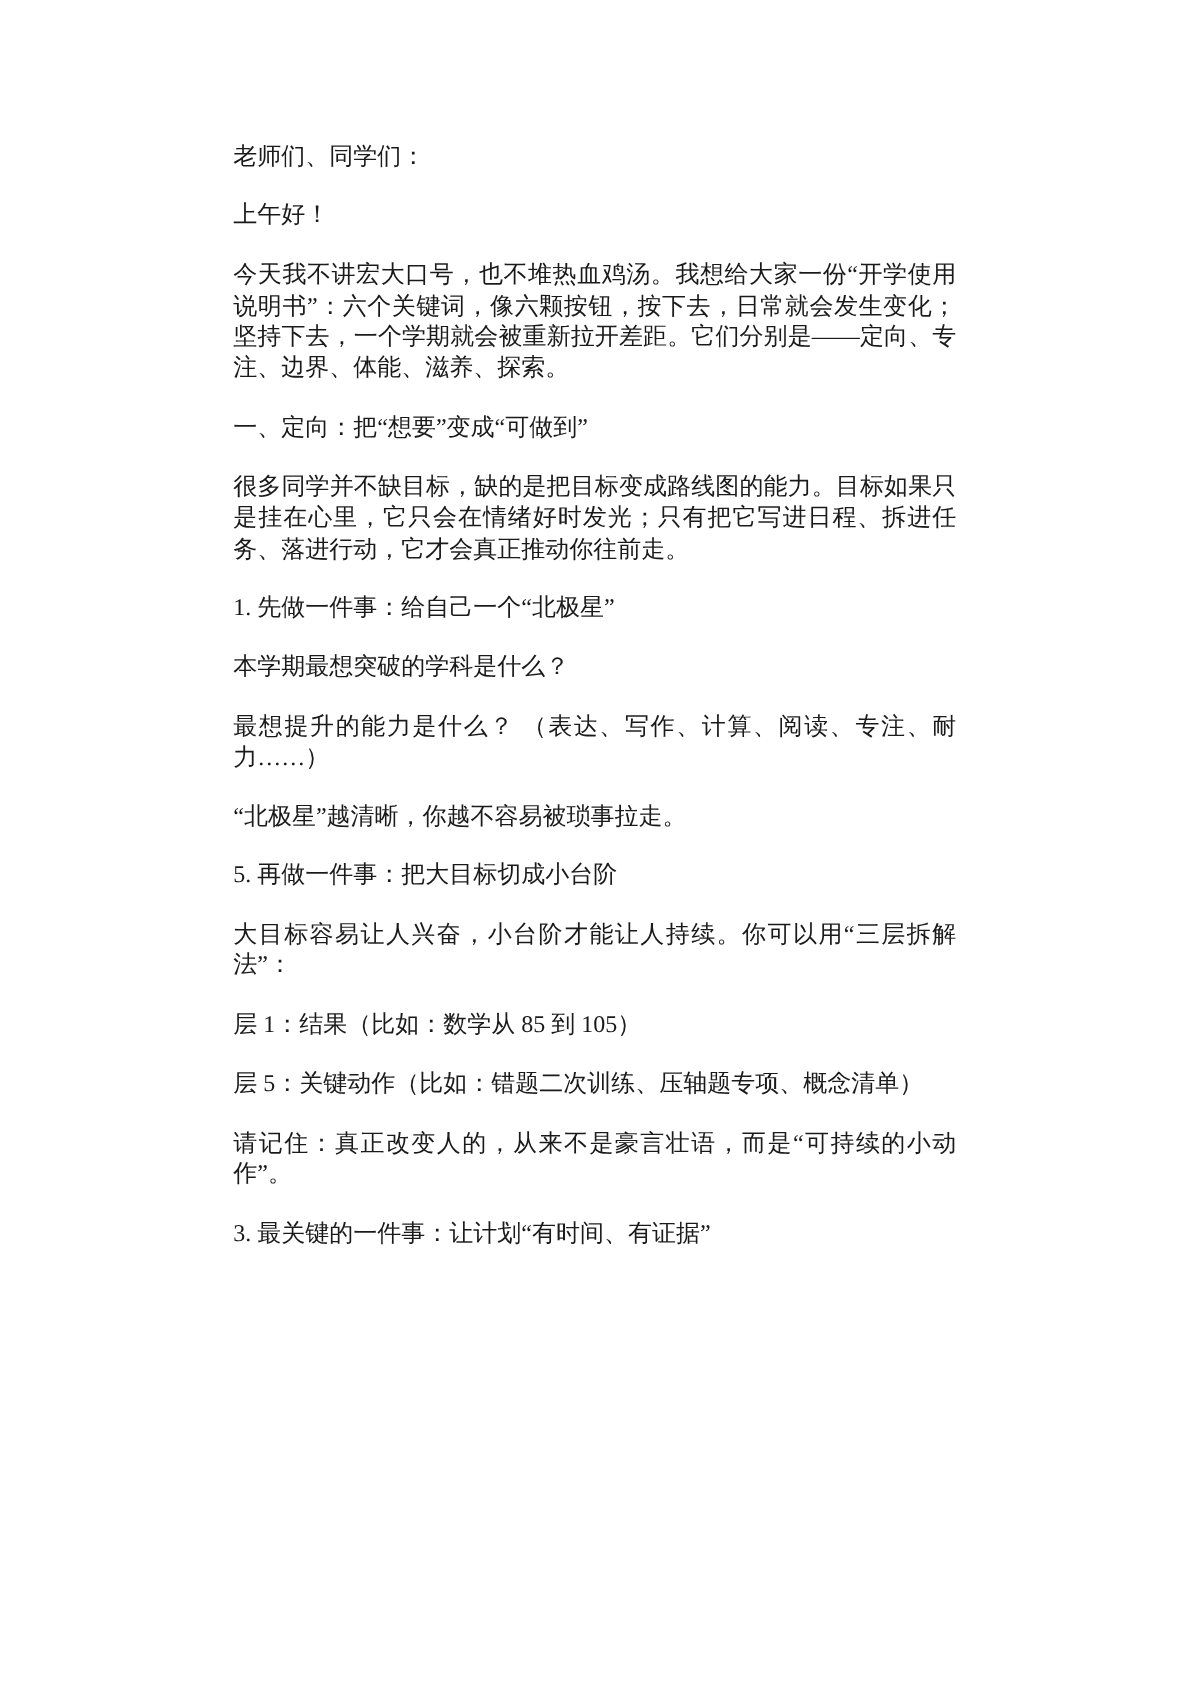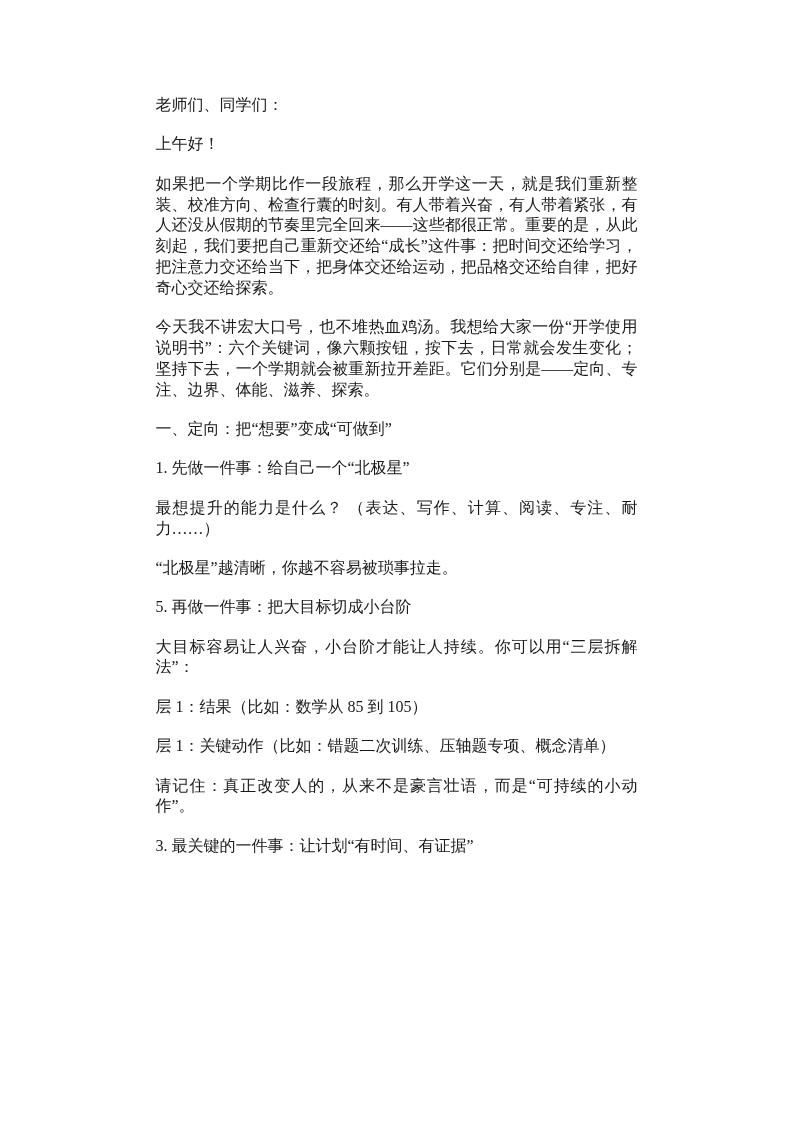--- a/index.html
+++ b/index.html
@@ -26,25 +26,26 @@
     text-align: justify;
     word-break: break-all;
   }
 </style>
 </head>
 <body>
 
 <div class="page">
   <p>老师们、同学们：</p>
   <p>上午好！</p>
-  <p>如果把一个学期比作一段旅程，那么开学这一天，就是我们重新整装、校准方向、检查行囊的时刻。有人带着兴奋，有人带着紧张，有人还没从假期的节奏里完全回来——这些都很正常。重要的是，从此刻起，我们要把自己重新交还给“成长”这件事：把时间交还给学习，把注意力交还给当下，把身体交还给运动，把品格交还给自律，把好奇心交还给探索。</p>
   <p>今天我不讲宏大口号，也不堆热血鸡汤。我想给大家一份“开学使用说明书”：六个关键词，像六颗按钮，按下去，日常就会发生变化；坚持下去，一个学期就会被重新拉开差距。它们分别是——定向、专注、边界、体能、滋养、探索。</p>
   <p>一、定向：把“想要”变成“可做到”</p>
+  <p>很多同学并不缺目标，缺的是把目标变成路线图的能力。目标如果只是挂在心里，它只会在情绪好时发光；只有把它写进日程、拆进任务、落进行动，它才会真正推动你往前走。</p>
   <p>1. 先做一件事：给自己一个“北极星”</p>
+  <p>本学期最想突破的学科是什么？</p>
   <p>最想提升的能力是什么？ （表达、写作、计算、阅读、专注、耐力……）</p>
   <p>“北极星”越清晰，你越不容易被琐事拉走。</p>
   <p>5. 再做一件事：把大目标切成小台阶</p>
   <p>大目标容易让人兴奋，小台阶才能让人持续。你可以用“三层拆解法”：</p>
   <p>层 1：结果（比如：数学从 85 到 105）</p>
-  <p>层 1：关键动作（比如：错题二次训练、压轴题专项、概念清单）</p>
+  <p>层 5：关键动作（比如：错题二次训练、压轴题专项、概念清单）</p>
   <p>请记住：真正改变人的，从来不是豪言壮语，而是“可持续的小动作”。</p>
   <p>3. 最关键的一件事：让计划“有时间、有证据”</p>
 </div>
 
 </body></html>

